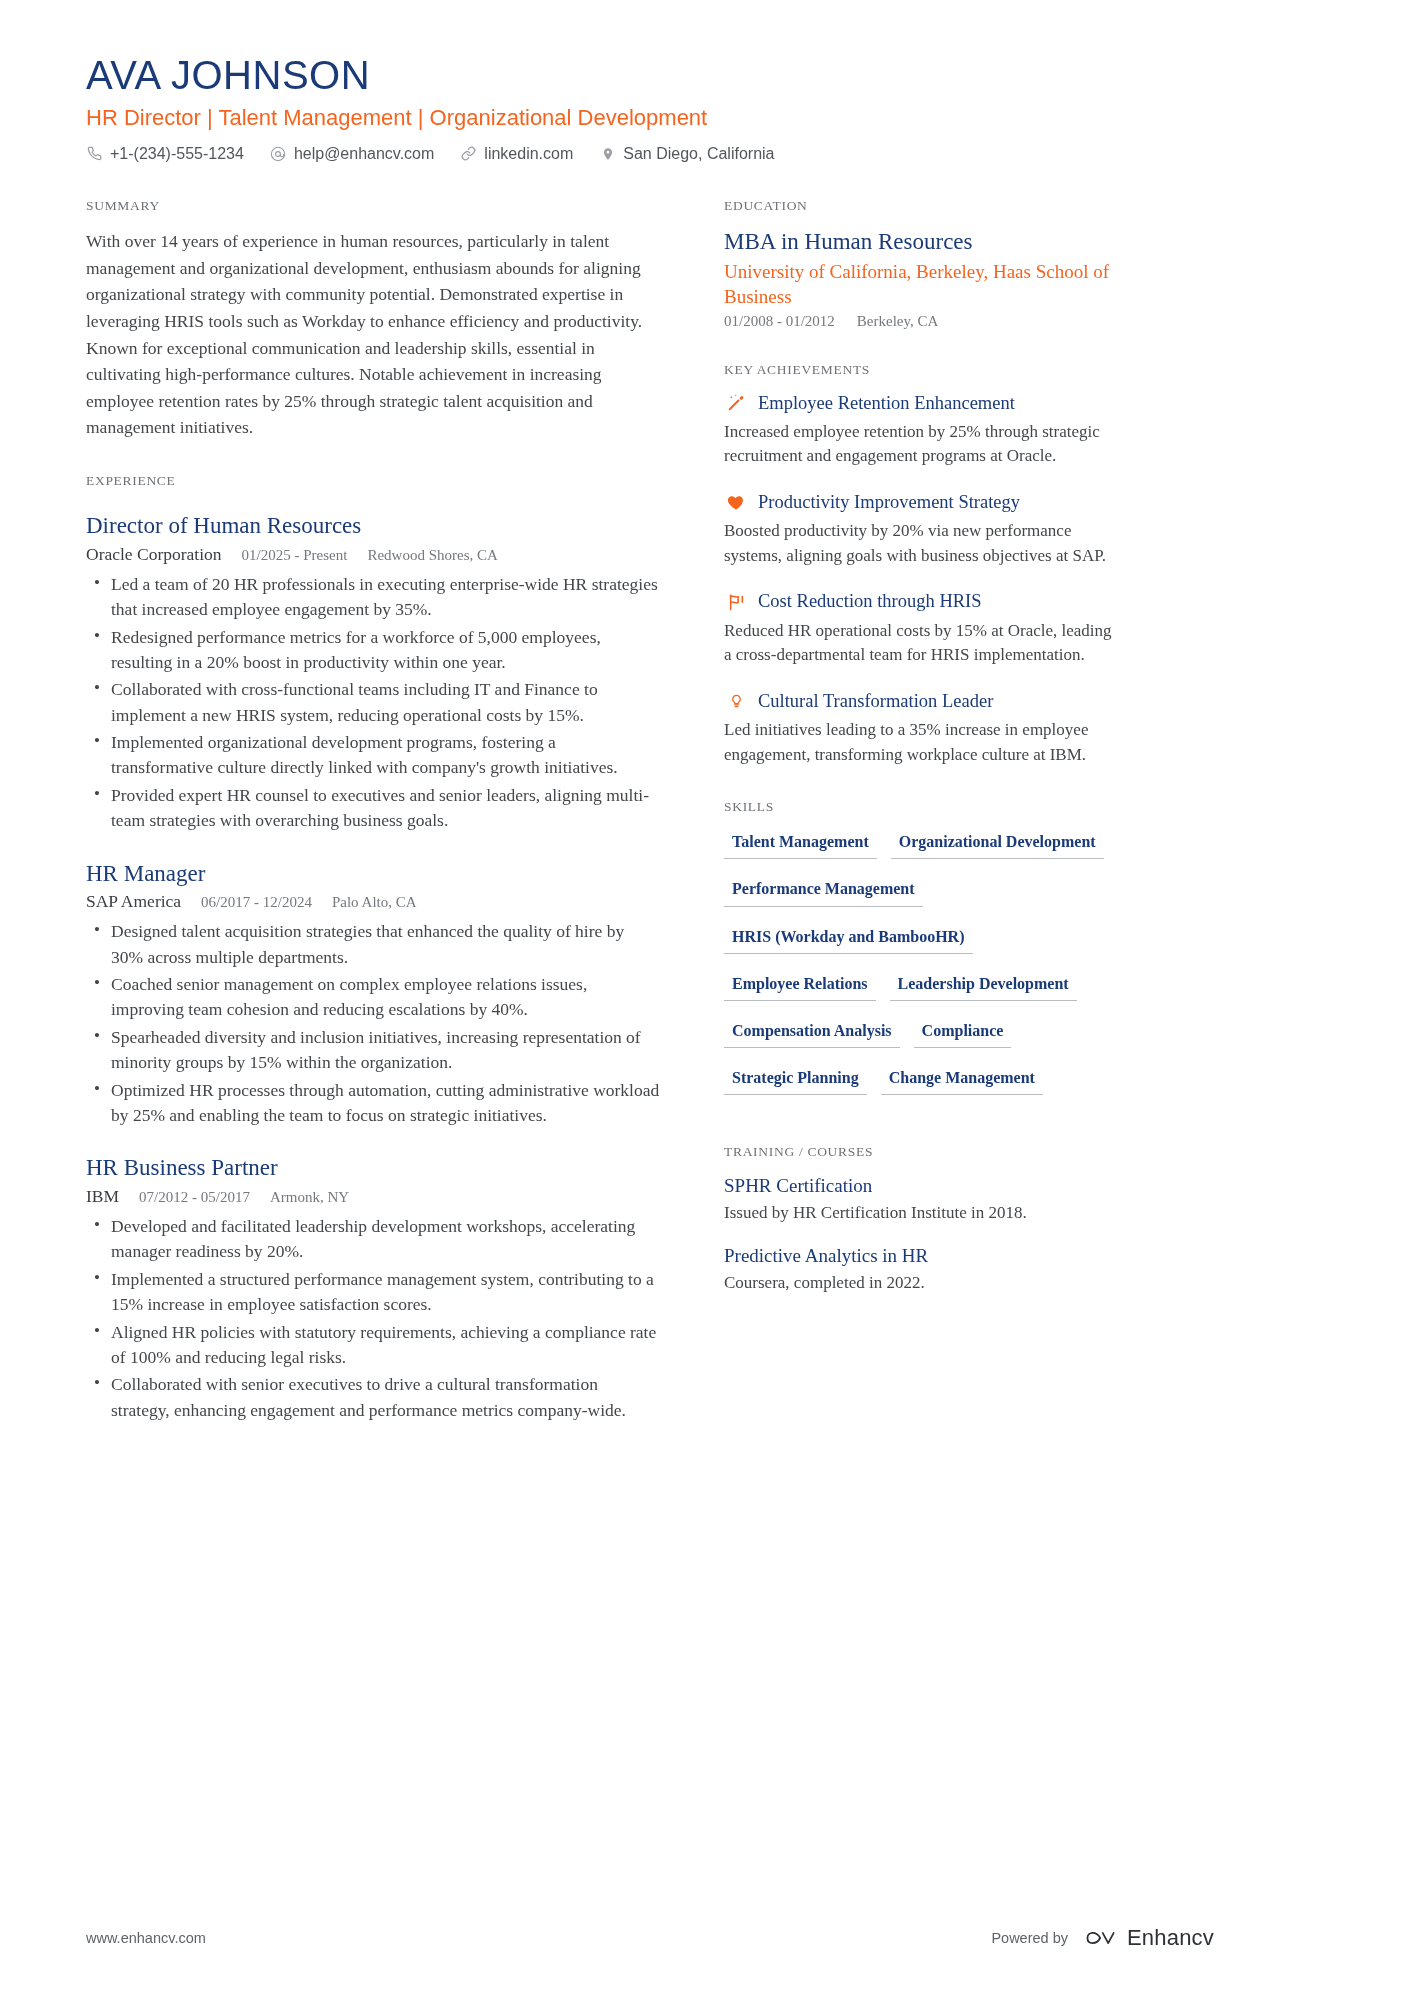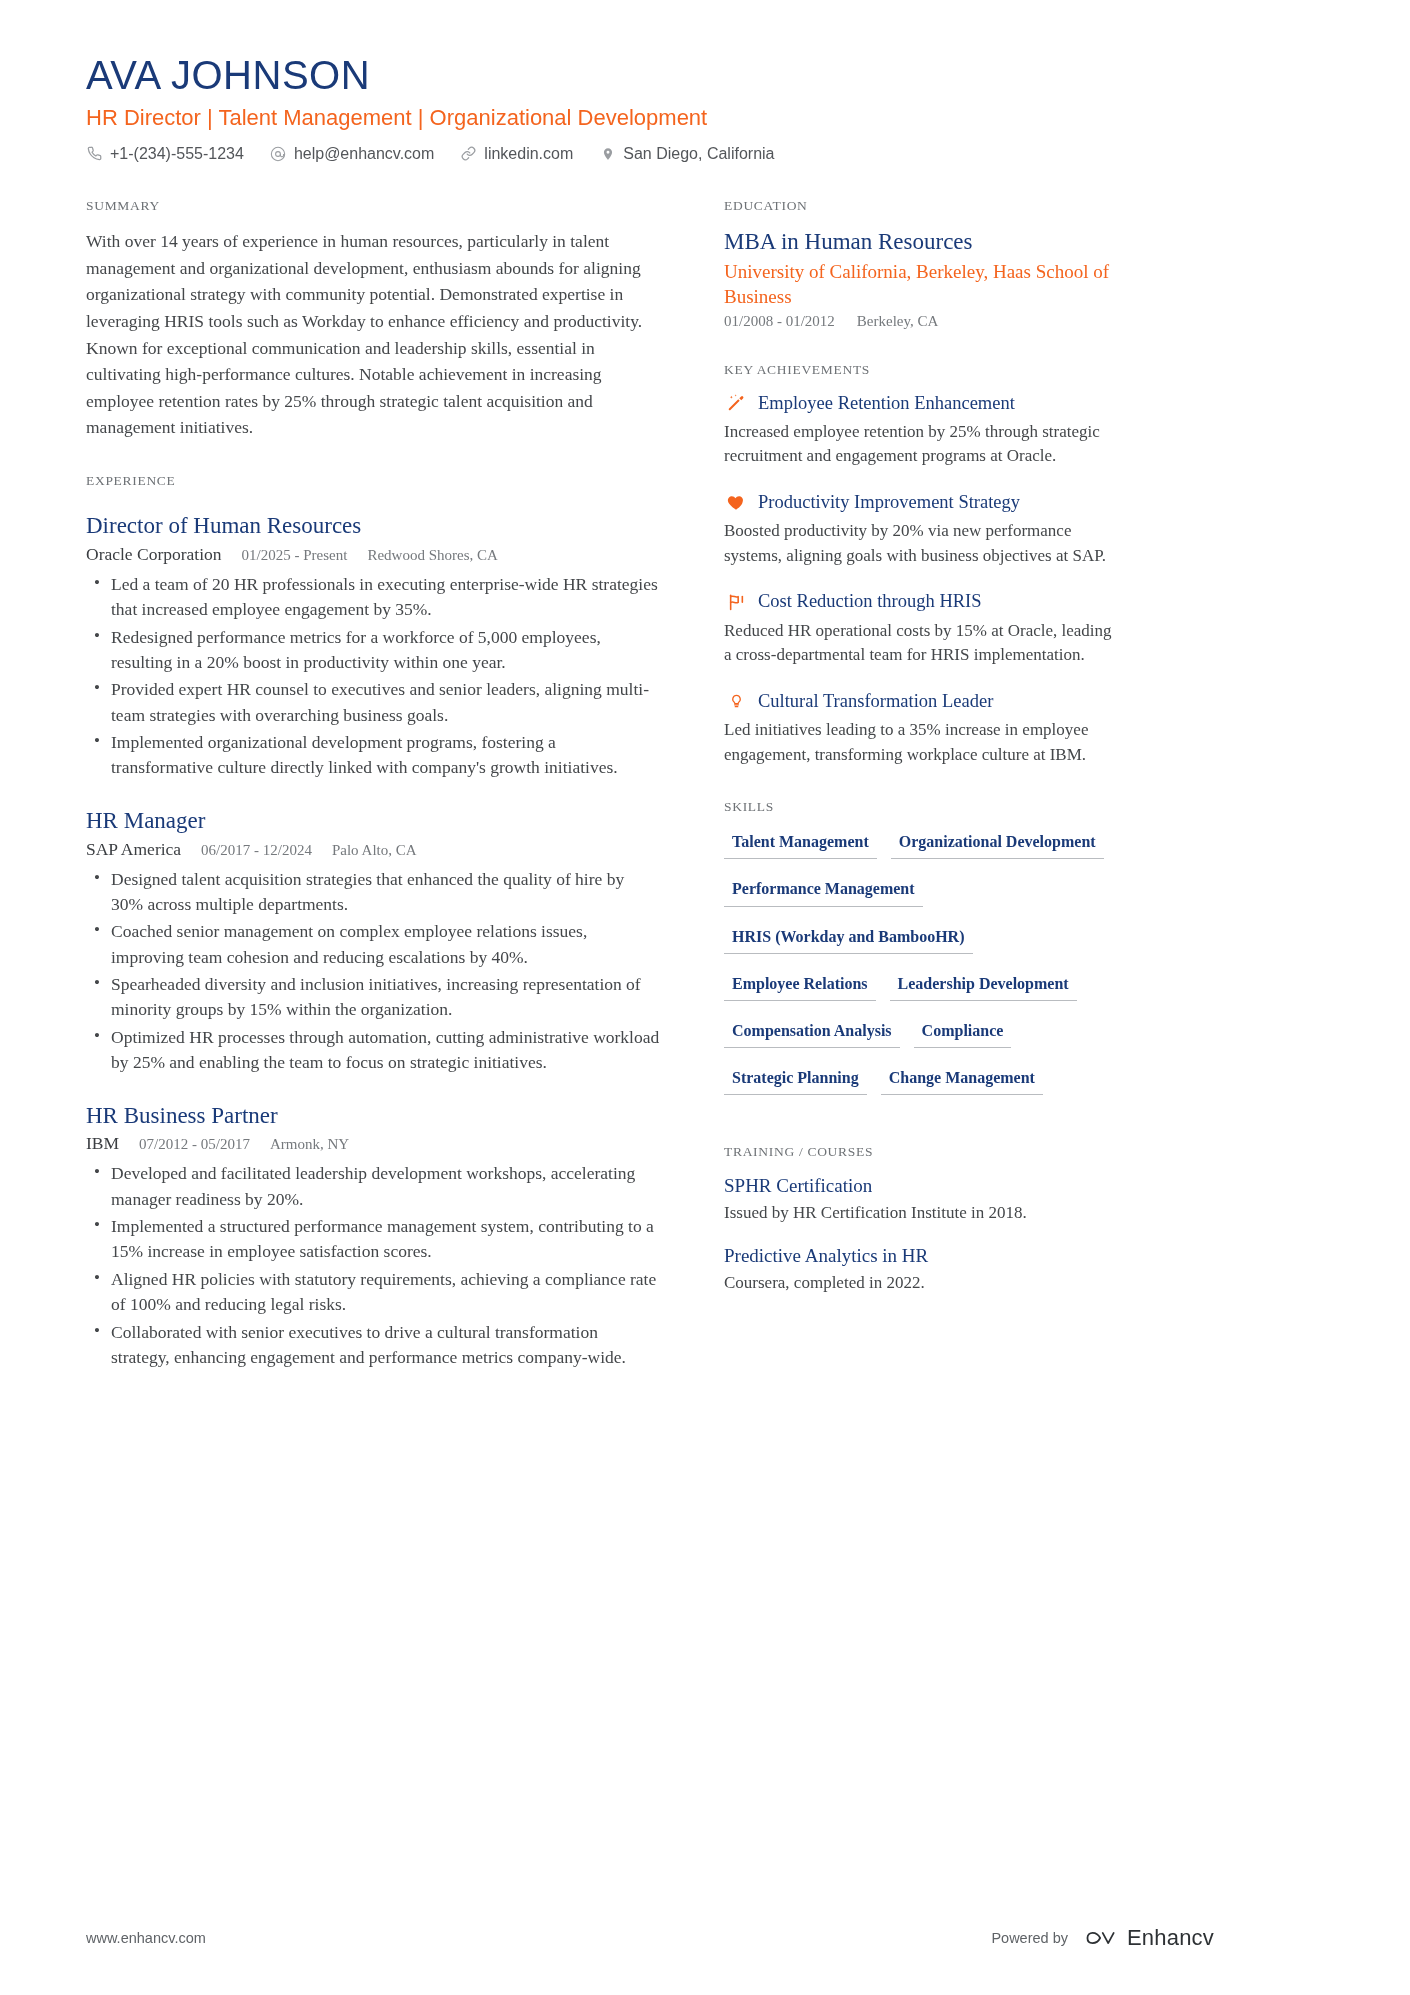--- a/index.html
+++ b/index.html
@@ -345,22 +345,23 @@
         <div class="job">
           <div class="job-title">Director of Human Resources</div>
           <div class="job-meta">
             <span class="job-company">Oracle Corporation</span>
             <span class="job-dates">01/2025 - Present</span>
             <span class="job-location">Redwood Shores, CA</span>
           </div>
           <ul class="bullets">
             <li>Led a team of 20 HR professionals in executing enterprise-wide HR strategies that increased employee engagement by 35%.</li>
             <li>Redesigned performance metrics for a workforce of 5,000 employees, resulting in a 20% boost in productivity within one year.</li>
+            <li>Collaborated with cross-functional teams including IT and Finance to implement a new HRIS system, reducing operational costs by 15%.</li>
+            <li>Implemented organizational development programs, fostering a transformative culture directly linked with company's growth initiatives.</li>
             <li>Provided expert HR counsel to executives and senior leaders, aligning multi-team strategies with overarching business goals.</li>
-            <li>Implemented organizational development programs, fostering a transformative culture directly linked with company's growth initiatives.</li>
           </ul>
         </div>
 
         <div class="job">
           <div class="job-title">HR Manager</div>
           <div class="job-meta">
             <span class="job-company">SAP America</span>
             <span class="job-dates">06/2017 - 12/2024</span>
             <span class="job-location">Palo Alto, CA</span>
           </div>

